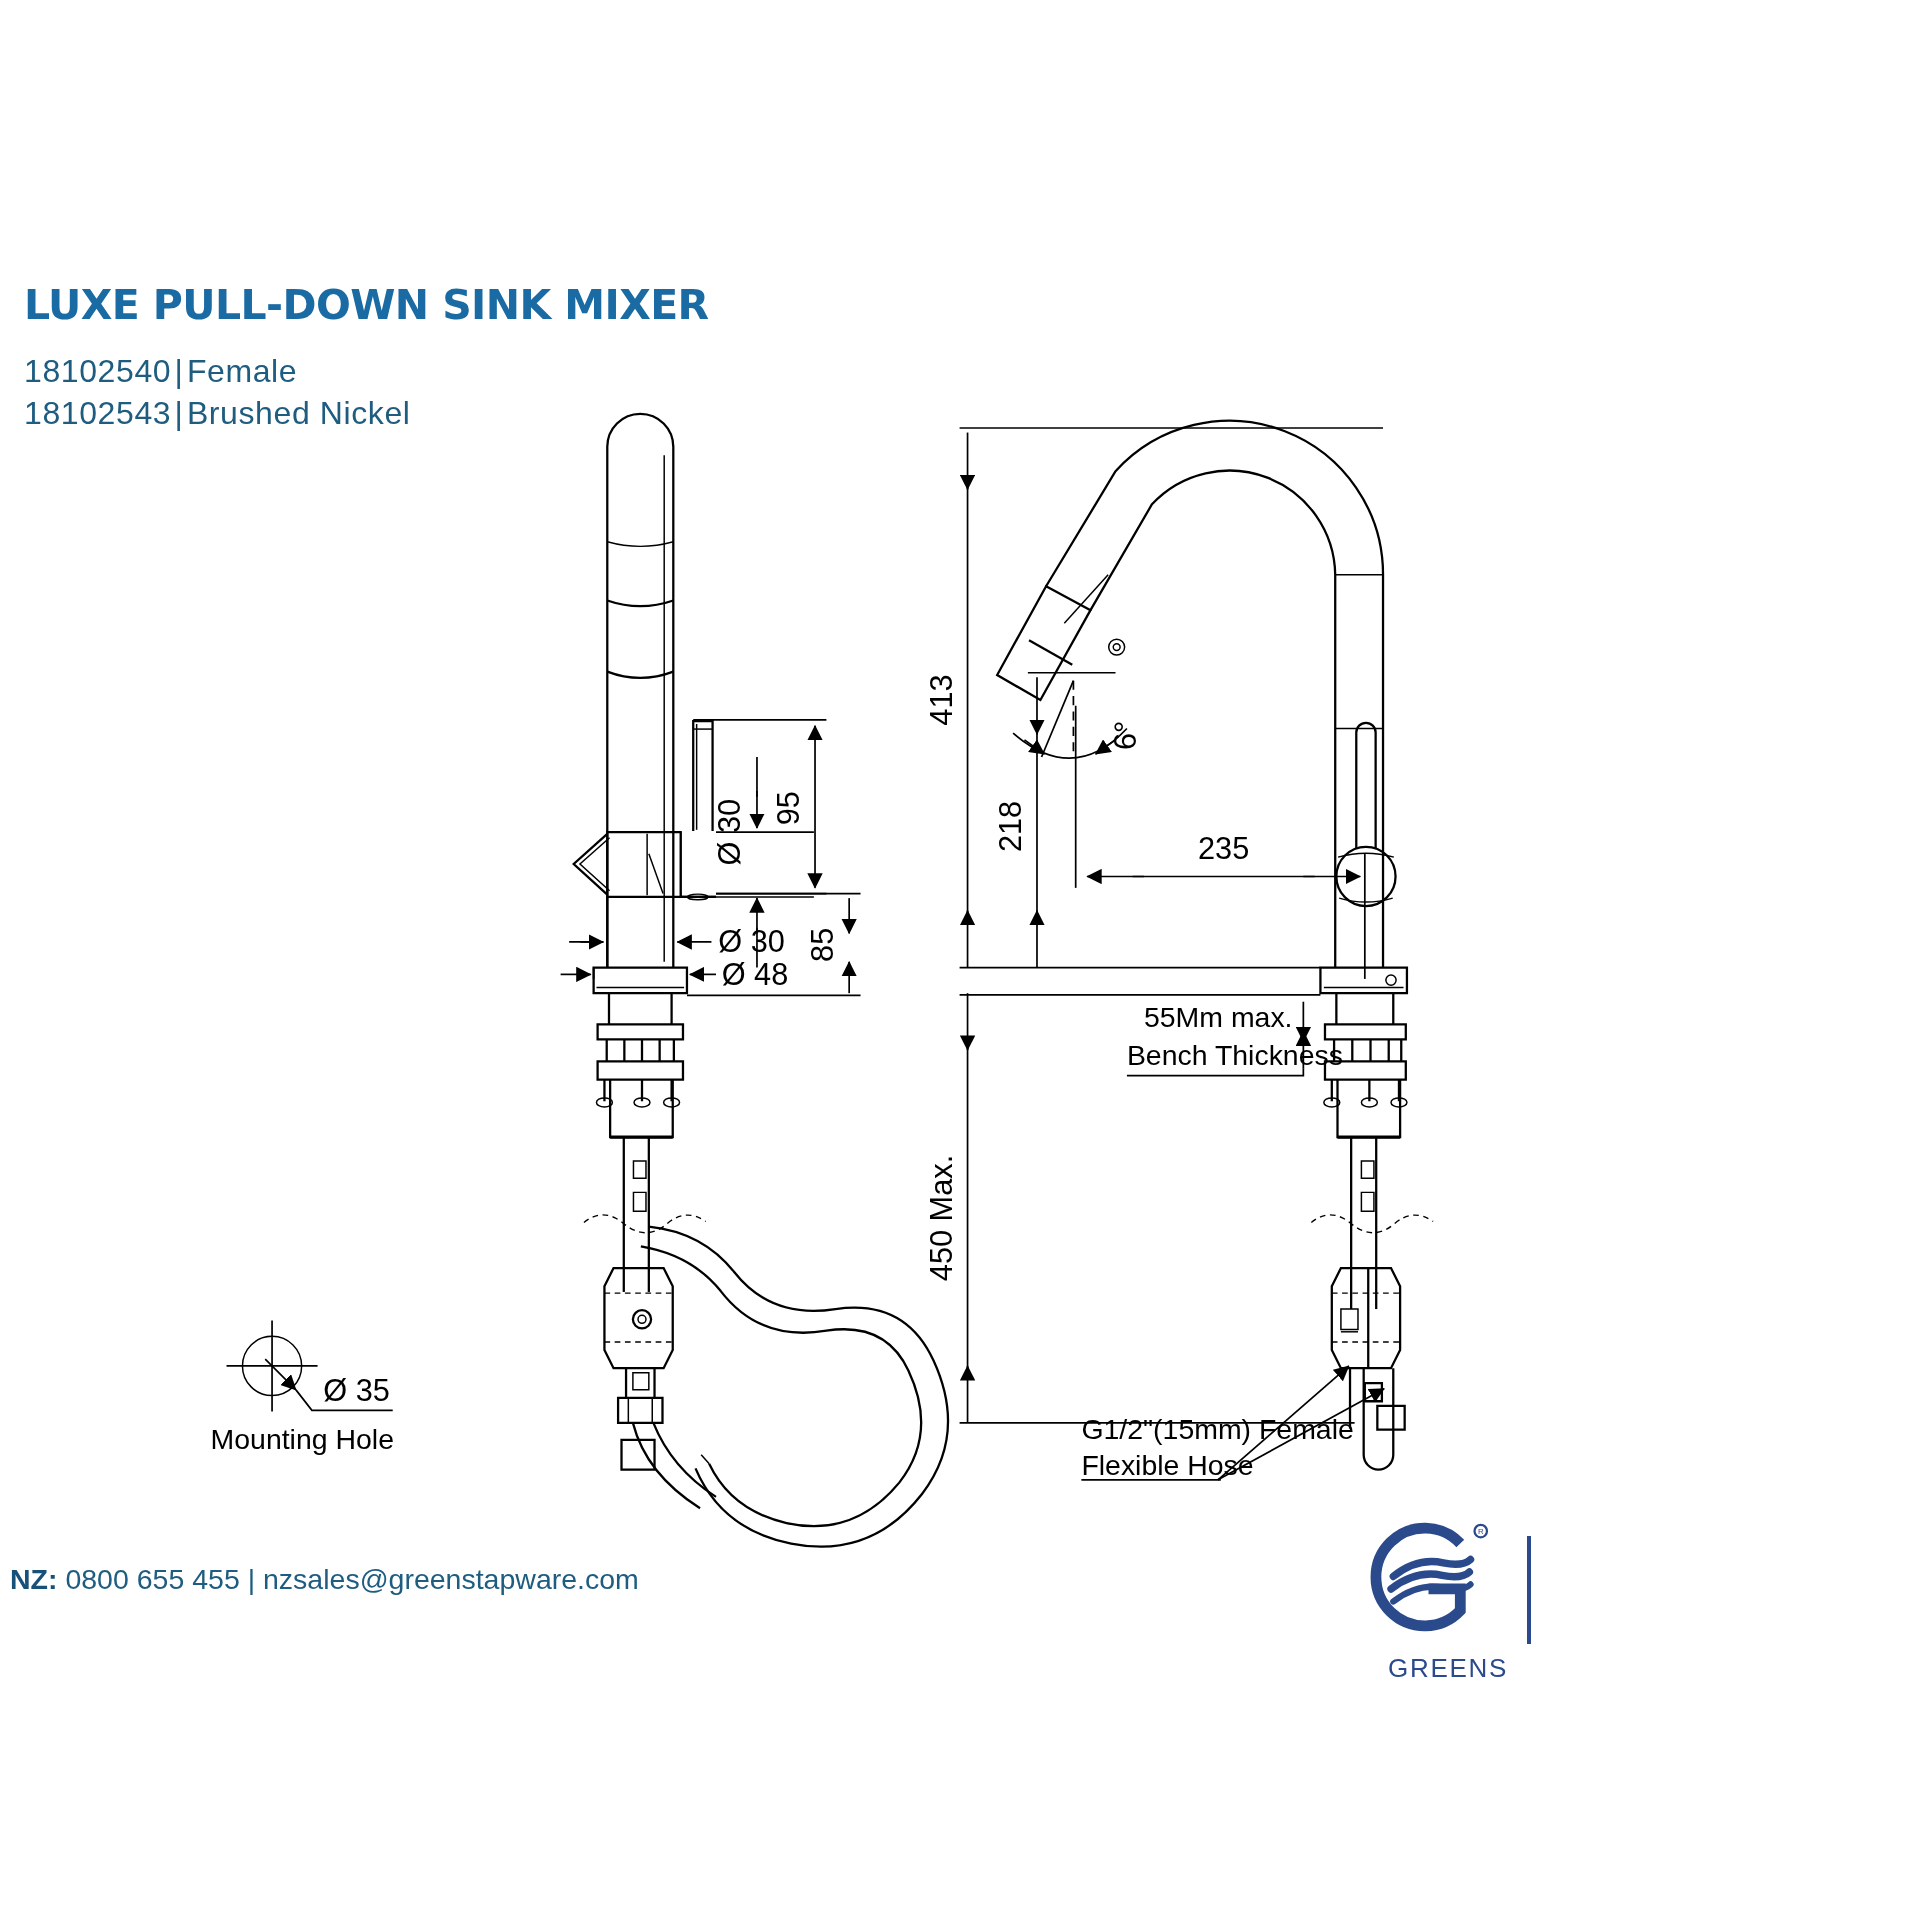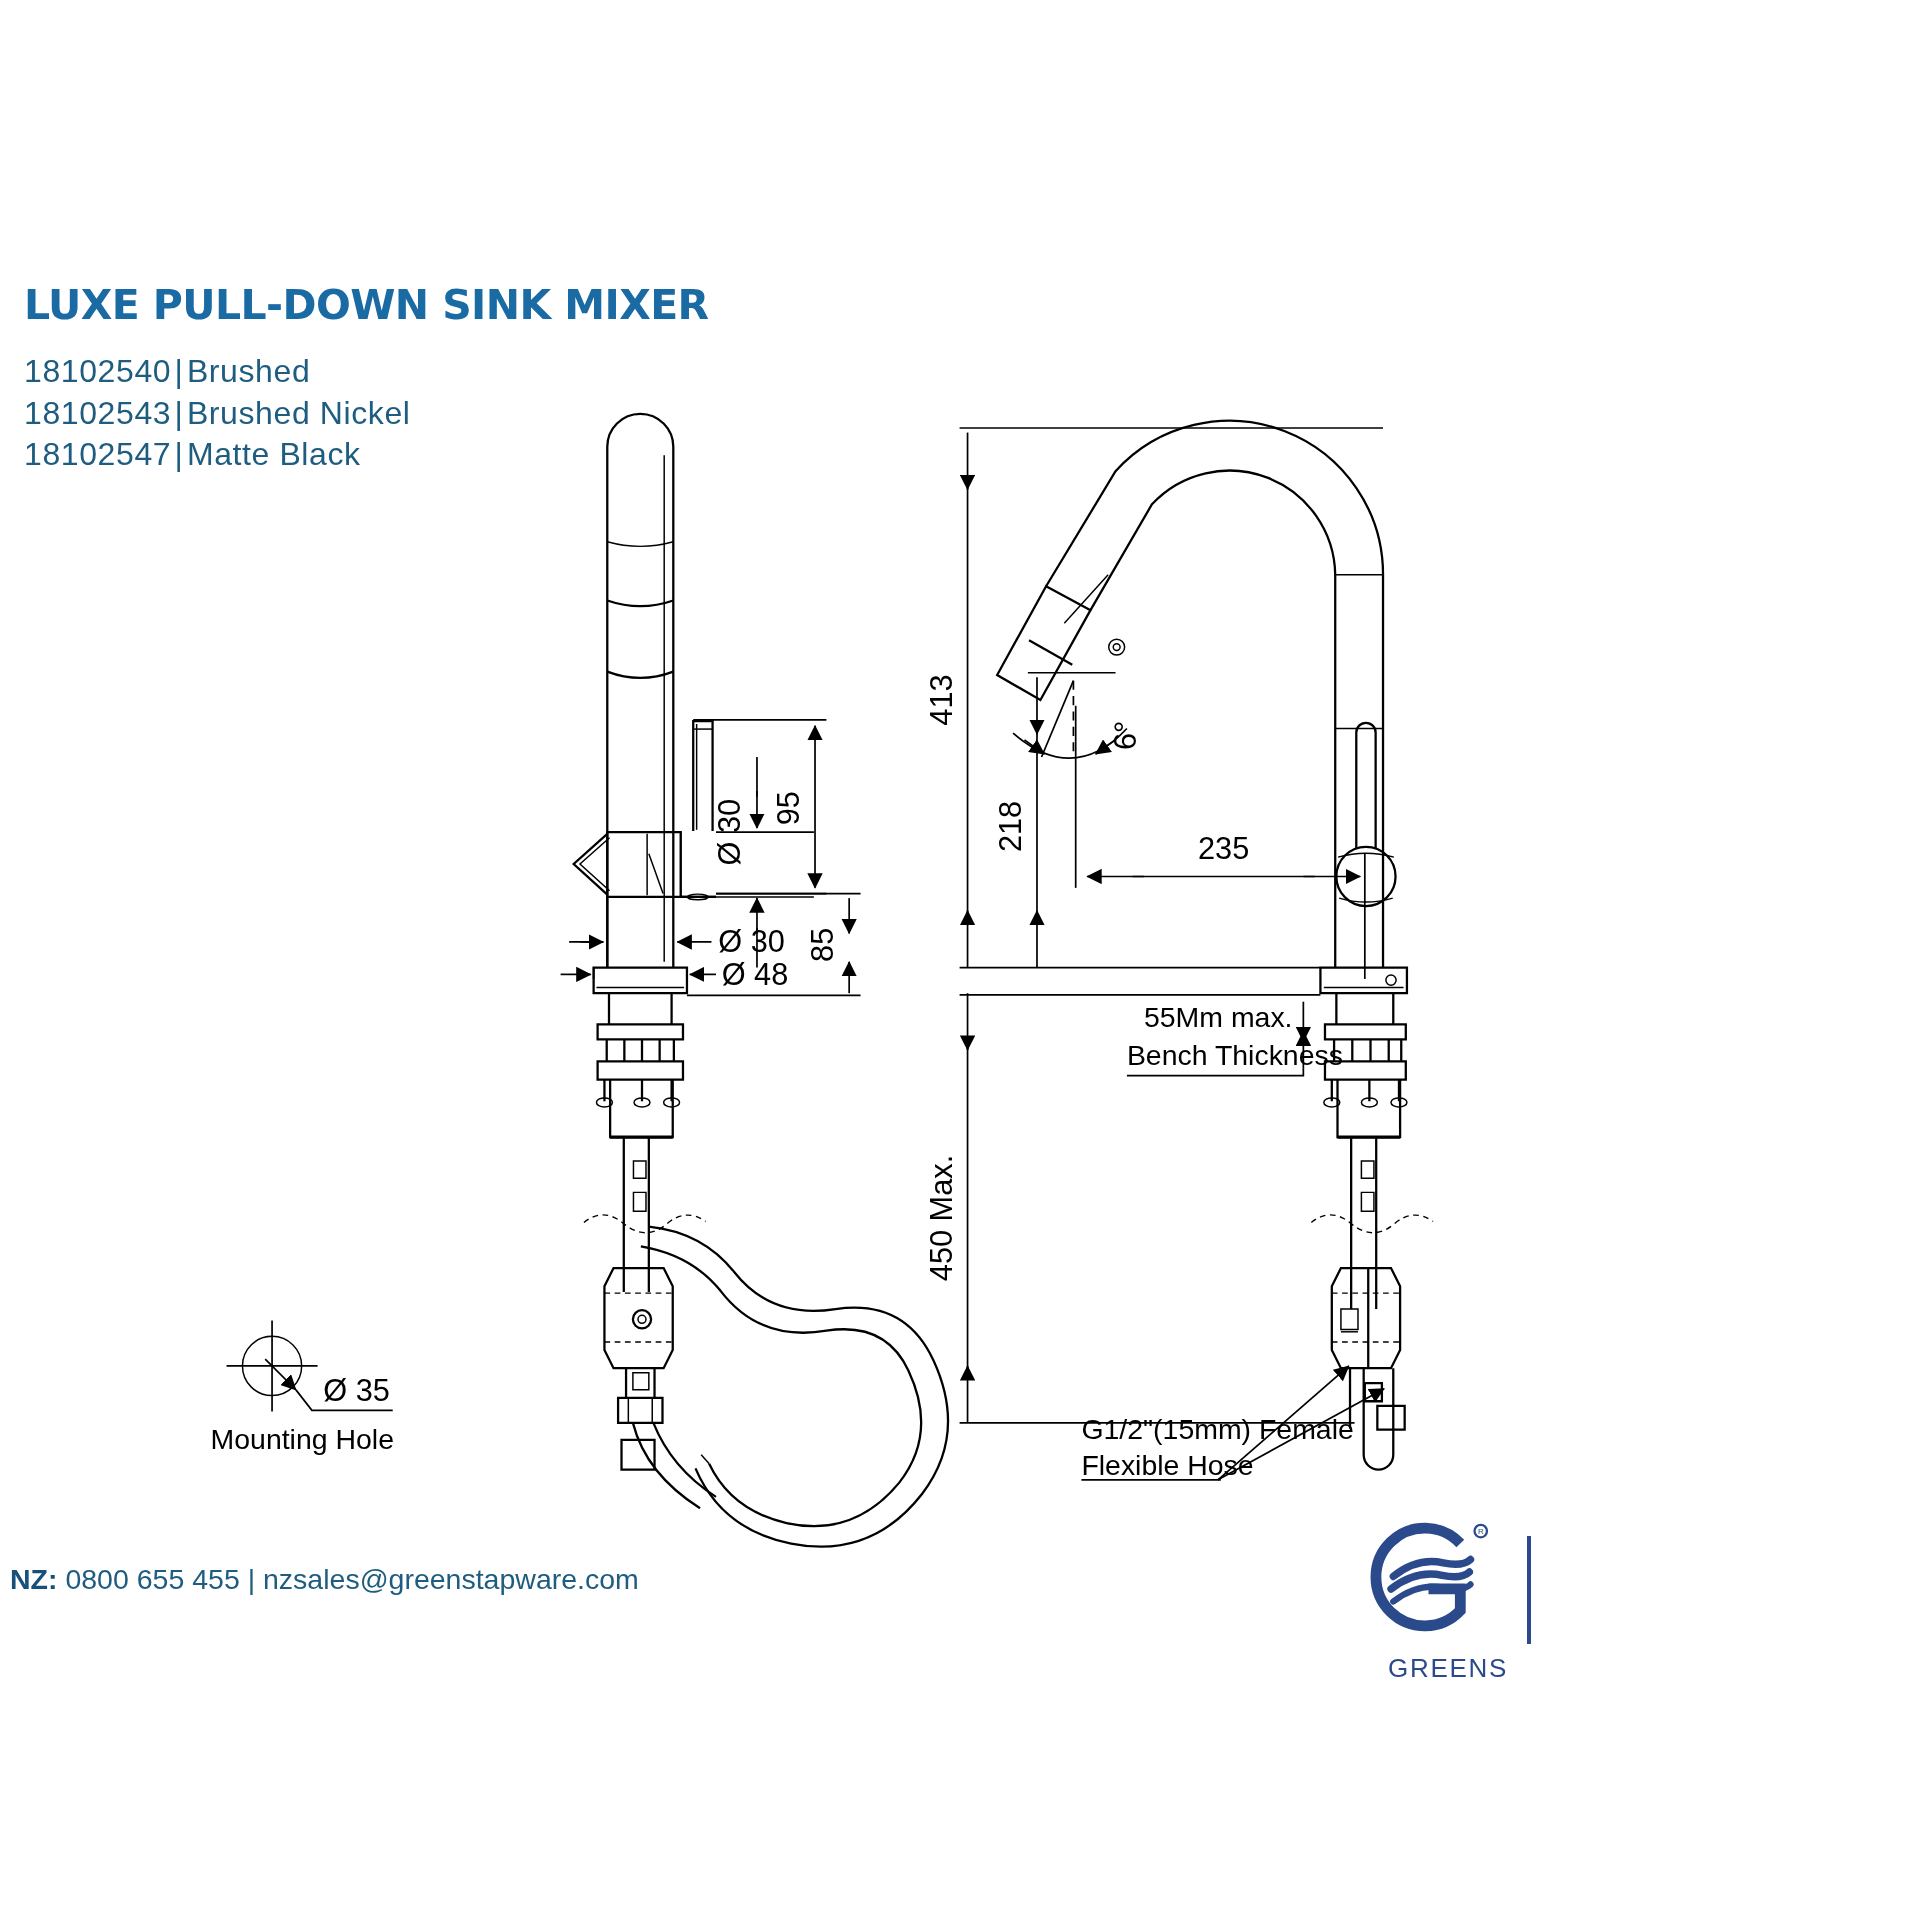--- a/index.html
+++ b/index.html
@@ -79,30 +79,27 @@
 </head>
 <body>
 
 <div class="sheet">
 
   <div id="header">
     <div id="product-title">LUXE PULL-DOWN SINK MIXER</div>
     <div id="code-list">
 
       <div class="code-row">
-        <span>18102540</span><span class="sep">|</span><span>Brushed</span>
+        <span>18102540</span><span class="sep">|</span><span>Female</span>
       </div>
 
       <div class="code-row">
         <span>18102543</span><span class="sep">|</span><span>Brushed Nickel</span>
       </div>
 
-      <div class="code-row">
-        <span>18102547</span><span class="sep">|</span><span>Matte Black</span>
-      </div>
 
     </div>
   </div>
 
   <div id="drawing">
   <svg width="1926" height="1926" viewBox="0 0 3384 3384" xmlns="http://www.w3.org/2000/svg">
 
     <defs>
       <marker id="ah" viewBox="0 0 10 10" refX="9.5" refY="5" markerWidth="9" markerHeight="9" orient="auto-start-reverse">
         <path d="M0,0 L10,5 L0,10 z" class="arrowhead"></path>

